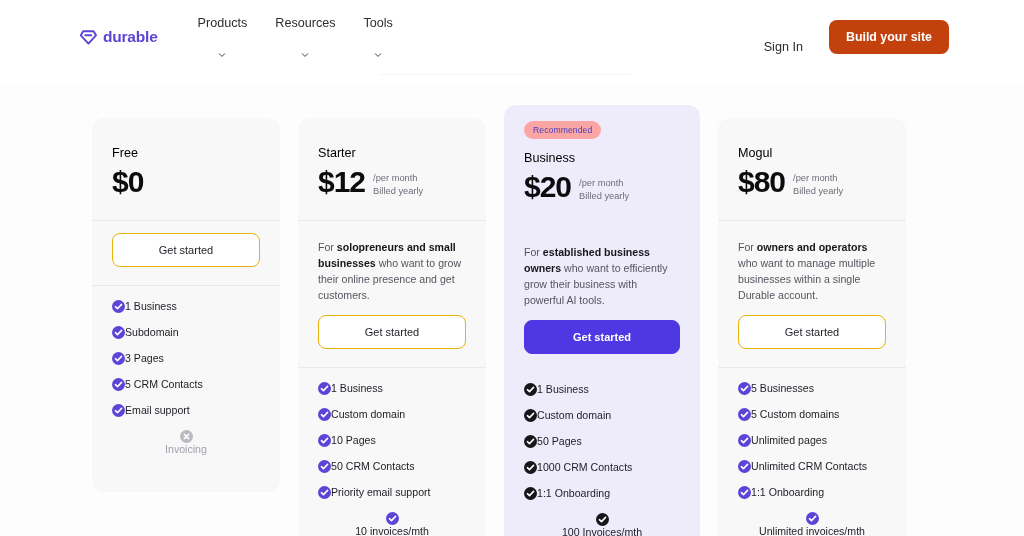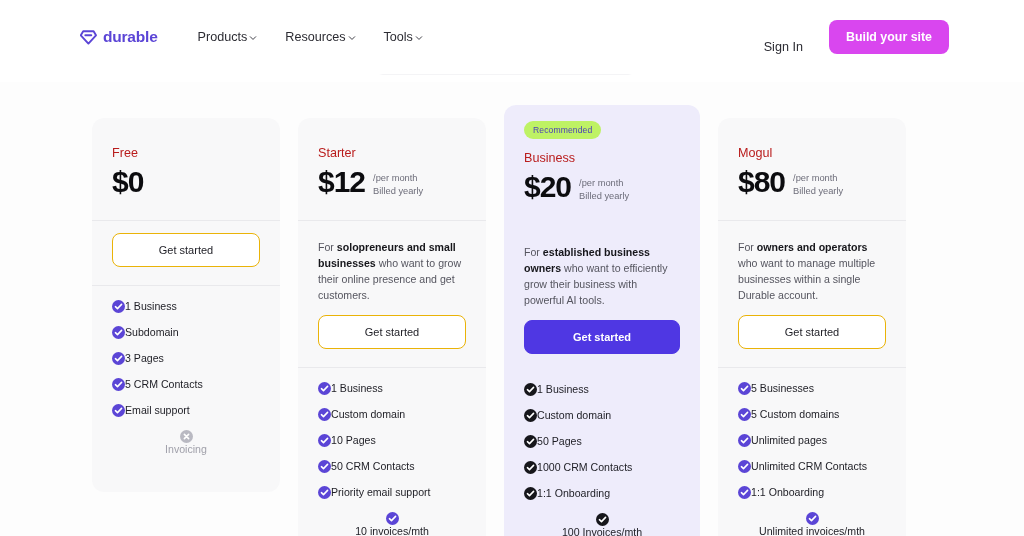--- a/index.html
+++ b/index.html
@@ -97,46 +97,47 @@
   }
 
   .nav {
     display: flex;
     align-items: center;
     gap: 28px;
   }
   .nav-item {
     display: flex;
     align-items: center;
-    gap: 2px;
+    gap: 20px;
     font-size: 12.6px;
     color: #2c2c33;
     cursor: pointer;
     white-space: nowrap;
+    flex-direction: column;
   }
   .caret {
     width: 8px;
     height: 8px;
     position: relative;
     top: 1px;
   }
 
   .header-right {
     margin-left: auto;
     display: flex;
     align-items: flex-end;
     gap: 26px;
   }
   .signin {
     font-size: 12.6px;
     color: #2c2c33;
     cursor: pointer;
   }
   .cta {
-    background: #d946ef;
+    background: #c2410c;
     color: #ffffff;
     font-size: 12.4px;
     font-weight: 700;
     border: none;
     border-radius: 8px;
     padding: 10px 17px;
     cursor: pointer;
     font-family: "Liberation Sans", sans-serif;
   }
 
@@ -165,32 +166,32 @@
   .card.featured {
     width: 196px;
     background: #eeecfb;
     margin-top: 0;
     padding: 14px 20px 22px 20px;
     min-height: 387px;
   }
 
   .badge {
     display: inline-block;
-    background: #bef264;
+    background: #fca5a5;
     color: #4b3fb8;
     font-size: 8.6px;
     border-radius: 10px;
     padding: 4px 9px 4px 9px;
     margin-bottom: 12px;
     letter-spacing: 0.1px;
   }
 
   .plan-name {
     font-size: 12.6px;
-    color: #b91c1c;
+    color: #000000;
     margin-bottom: 6px;
   }
 
   .price-row {
     display: flex;
     align-items: flex-start;
     gap: 8px;
   }
   .price {
     font-size: 30px;

